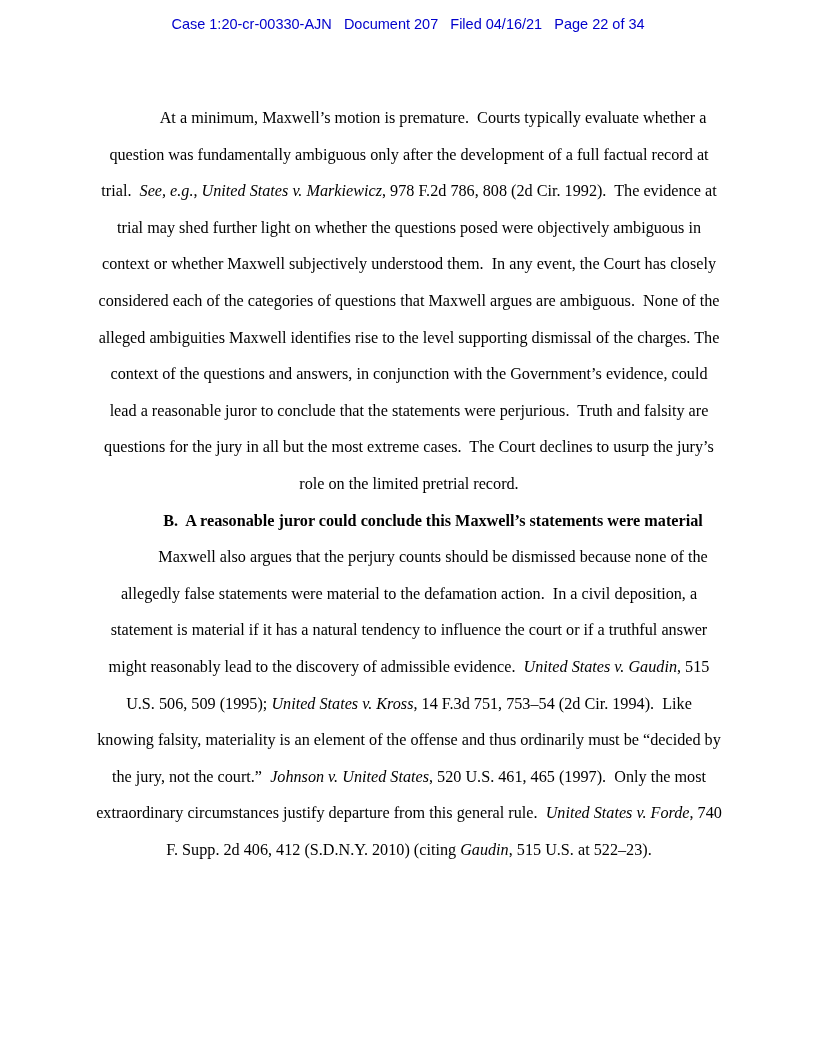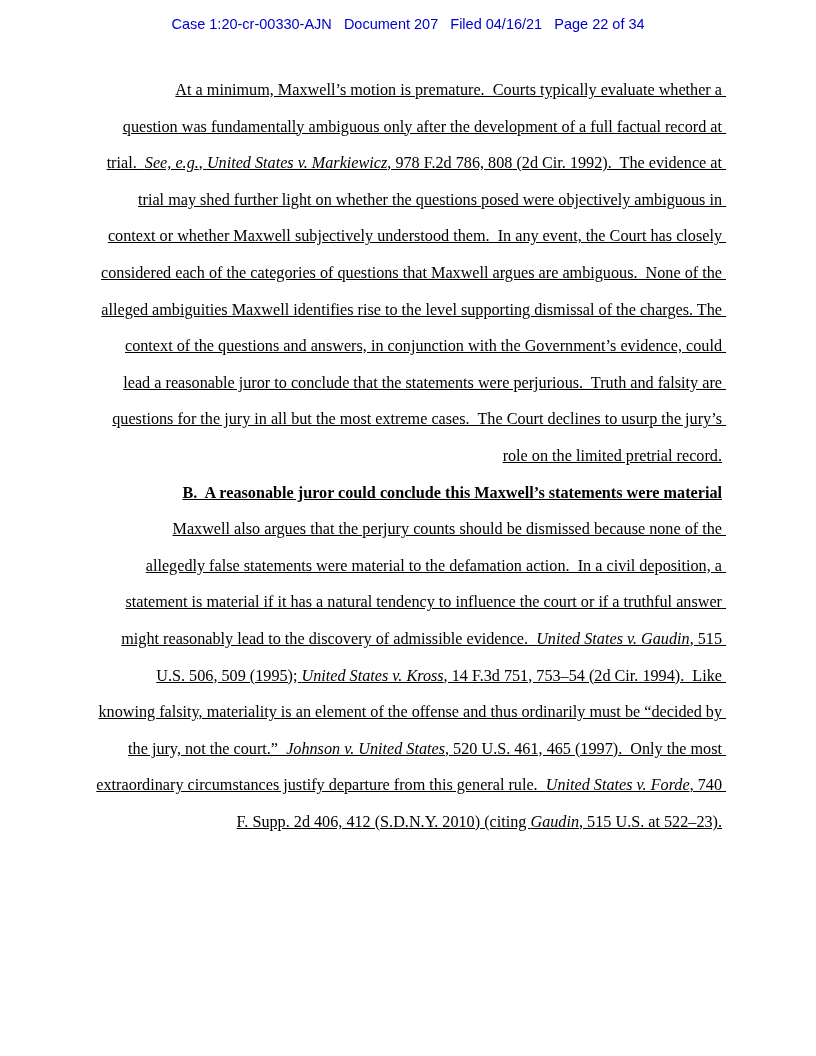--- a/index.html
+++ b/index.html
@@ -21,27 +21,26 @@
     top: 16px;
     left: 0;
     width: 100%;
     text-align: center;
     font-family: "Liberation Sans", sans-serif;
     font-size: 14.5px;
     white-space: pre;
   }
   .doc-body {
     position: absolute;
-    top: 72px;
+    top: 100px;
     left: 96px;
     width: 626px;
     font-size: 16.2px;
     line-height: 36.6px;
-    text-align: right;
-    text-decoration: underline;
+    text-align: center;
   }
   .para {
     margin: 0;
     text-indent: 48px;
     white-space: pre-wrap;
   }
   .heading {
     font-weight: bold;
   }
   .bold { font-weight: bold; }

